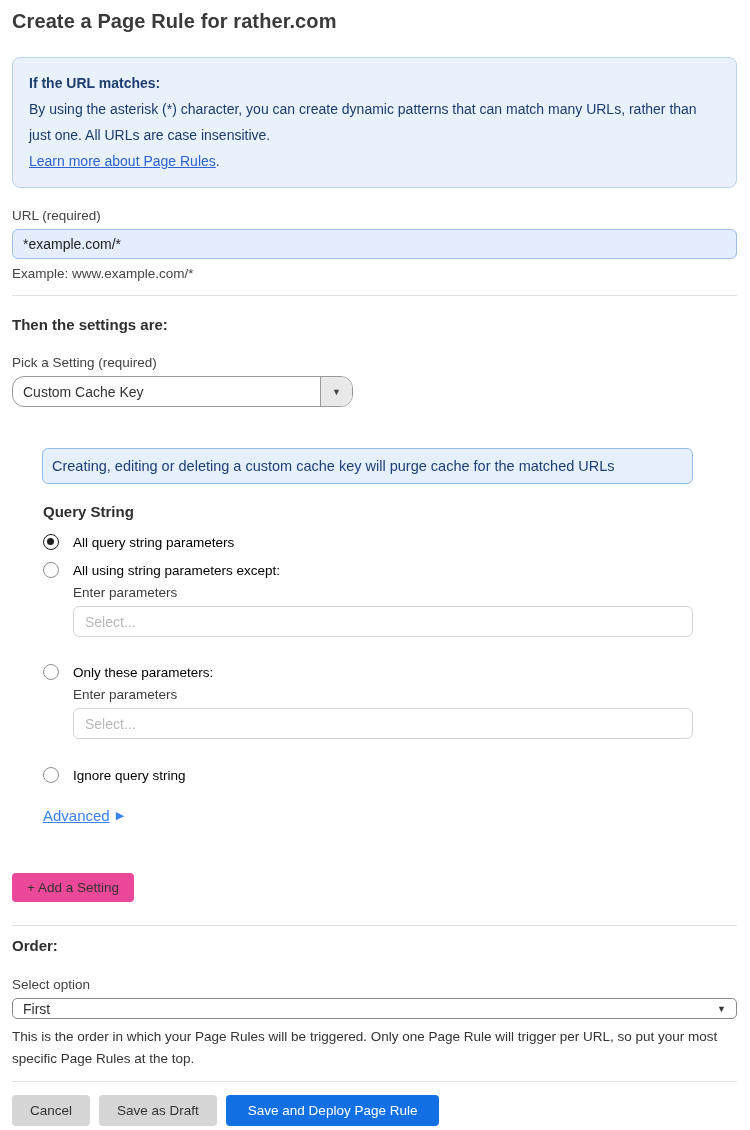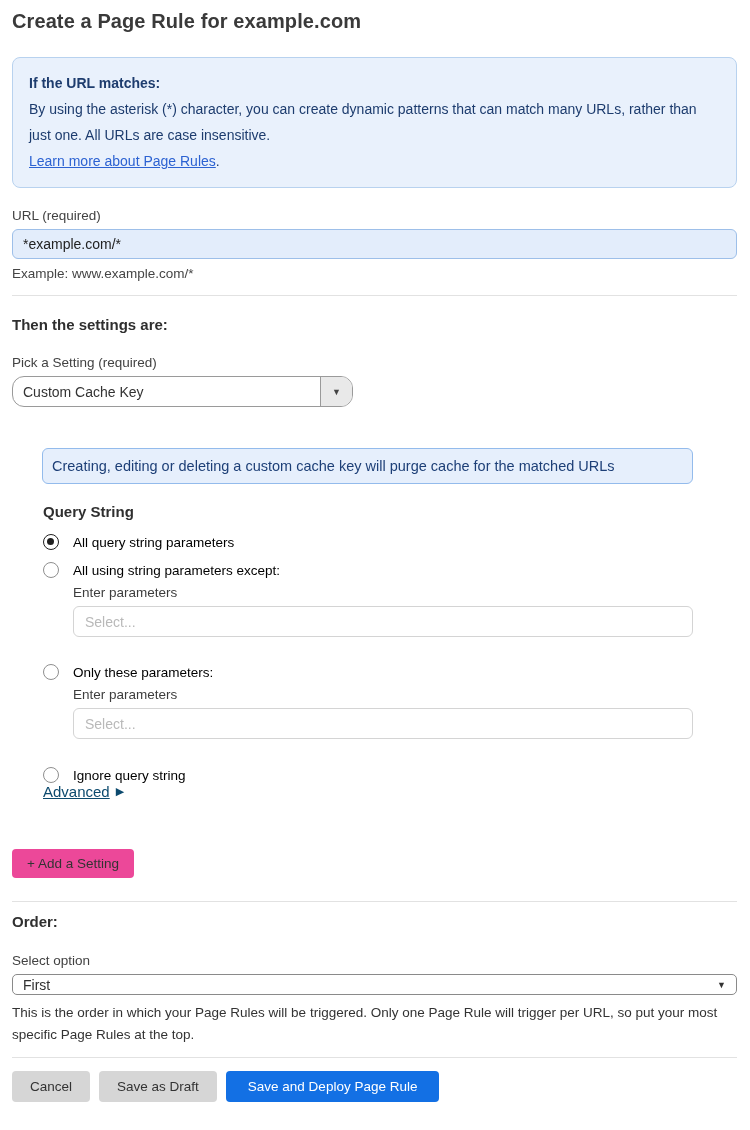--- a/index.html
+++ b/index.html
@@ -175,23 +175,24 @@
     padding: 0 11px;
     font-family: "Liberation Sans", sans-serif;
     font-size: 14px;
     color: #333;
     outline: none;
   }
   .param-input::placeholder { color: #b9b9b9; opacity: 1; }
 
   .advanced-link {
     margin-left: 31px;
+    margin-top: 24px;
     display: inline-flex;
     align-items: center;
-    color: #0c4a6e;
+    color: #3b82f6;
     font-size: 15px;
     cursor: pointer;
     width: max-content;
   }
   .advanced-link .advanced-text { text-decoration: underline; }
   .advanced-link .caret-right {
     font-size: 11px;
     margin-left: 6px;
     text-decoration: none;
   }
@@ -260,21 +261,21 @@
   .btn-gray { background: #d6d6d6; color: #333; }
   .btn-blue { background: #1370e4; color: #ffffff; }
   .btn + .btn { margin-left: 9px; }
   .btn-blue { margin-left: 10px; padding: 0 22px; }
 </style>
 </head>
 <body>
 
 <div class="container">
 
-  <h1 class="page-title">Create a Page Rule for example.com</h1>
+  <h1 class="page-title">Create a Page Rule for rather.com</h1>
 
   <div class="info-box">
     <div class="info-heading">If the URL matches:</div>
     <div class="info-body">By using the asterisk (*) character, you can create dynamic patterns that can match many URLs, rather than just one. All URLs are case insensitive.</div>
     <div><a>Learn more about Page Rules</a><span>.</span></div>
   </div>
 
   <div class="field-label">URL (required)</div>
   <input class="url-input" type="text" value="*example.com/*" style="">
   <div class="example-text">Example: www.example.com/*</div>

